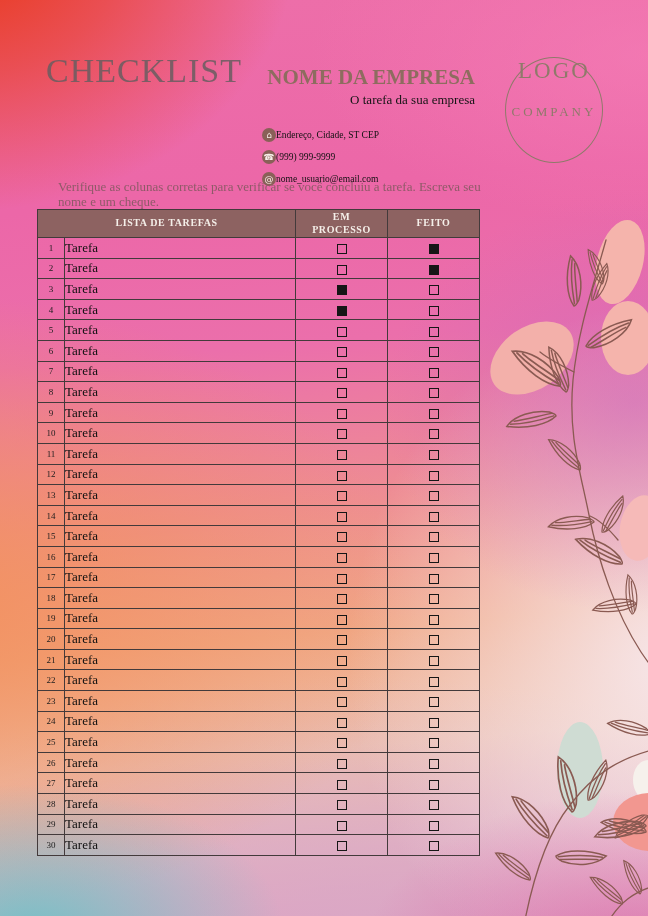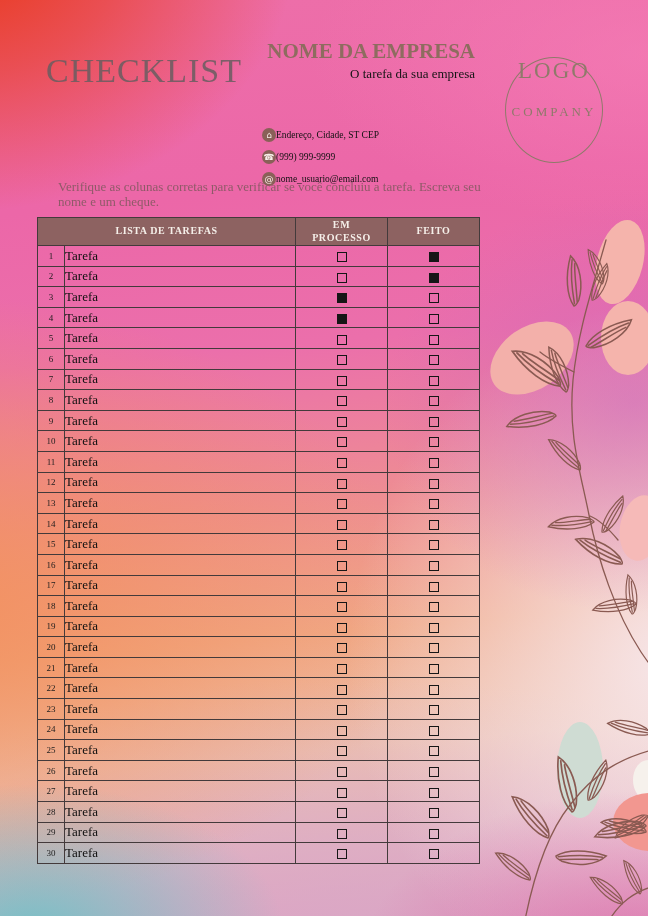--- a/index.html
+++ b/index.html
@@ -17,21 +17,21 @@
       radial-gradient(ellipse 520px 260px at 100% 6%, rgba(246,128,184,0.6) 0%, rgba(246,128,184,0) 65%),
       radial-gradient(ellipse 900px 430px at 55% 102%, rgba(216,168,198,0.8) 0%, rgba(216,168,198,0) 60%),
       linear-gradient(175deg, #ed6fa9 0%, #ec67a8 22%, #eb6fab 38%, #ee8e92 55%, #f0a988 68%, #eec2ae 80%, #e5b4c0 90%, #e29ec2 100%);
   }
   .decor{position:absolute; inset:0; pointer-events:none;}
 
   .title{
     position:absolute; left:46px; top:52px;
     font-size:34px; letter-spacing:1px; color:rgba(104,93,96,0.85);
   }
-  .company{position:absolute; top:40px; right:173px; width:230px; text-align:right;}
+  .company{position:absolute; top:66px; right:173px; width:230px; text-align:right;}
   .company-name{font-size:21px; font-weight:bold; line-height:1.12; color:#8e6c5f;}
   .company-slogan{font-size:13px; color:#141414; margin-top:2px;}
 
   .logo{
     position:absolute; left:505px; top:57px; width:96px; height:104px;
     border:1.5px solid #8f7a6a; border-radius:50%;
     display:flex; flex-direction:column; align-items:center; 
     color:#8f7a6a;
   }
   .logo-main{font-size:23px; letter-spacing:2px;}
@@ -46,21 +46,21 @@
   }
   .contact-text{font-size:9.5px; color:#111;font-family:Liberation Serif, serif;}
 
   .instructions{
     position:absolute; left:58px; top:180px; width:442px;
     font-size:13px; line-height:1.12; color:rgba(137,90,100,0.95);
   }
 
   table.tasks{
     position:absolute; left:37px; top:209px; width:442px;
-    border-collapse:collapse; table-layout:fixed;margin-top:8px;
+    border-collapse:collapse; table-layout:fixed;
   }
   table.tasks th, table.tasks td{ border:1px solid #433a3b; padding:0; }
   table.tasks thead tr{height:28px;}
   table.tasks th{
     background:#8d6261; color:#f5efe9; font-size:10px; font-weight:bold;
     letter-spacing:0.6px; text-align:center; line-height:1.25;
   }
   .th-wrap{display:inline-block; max-width:64px;}
   table.tasks tbody tr{height:20.6px;}
   td.num{text-align:center; font-size:9px; color:#1c1c1c;}

